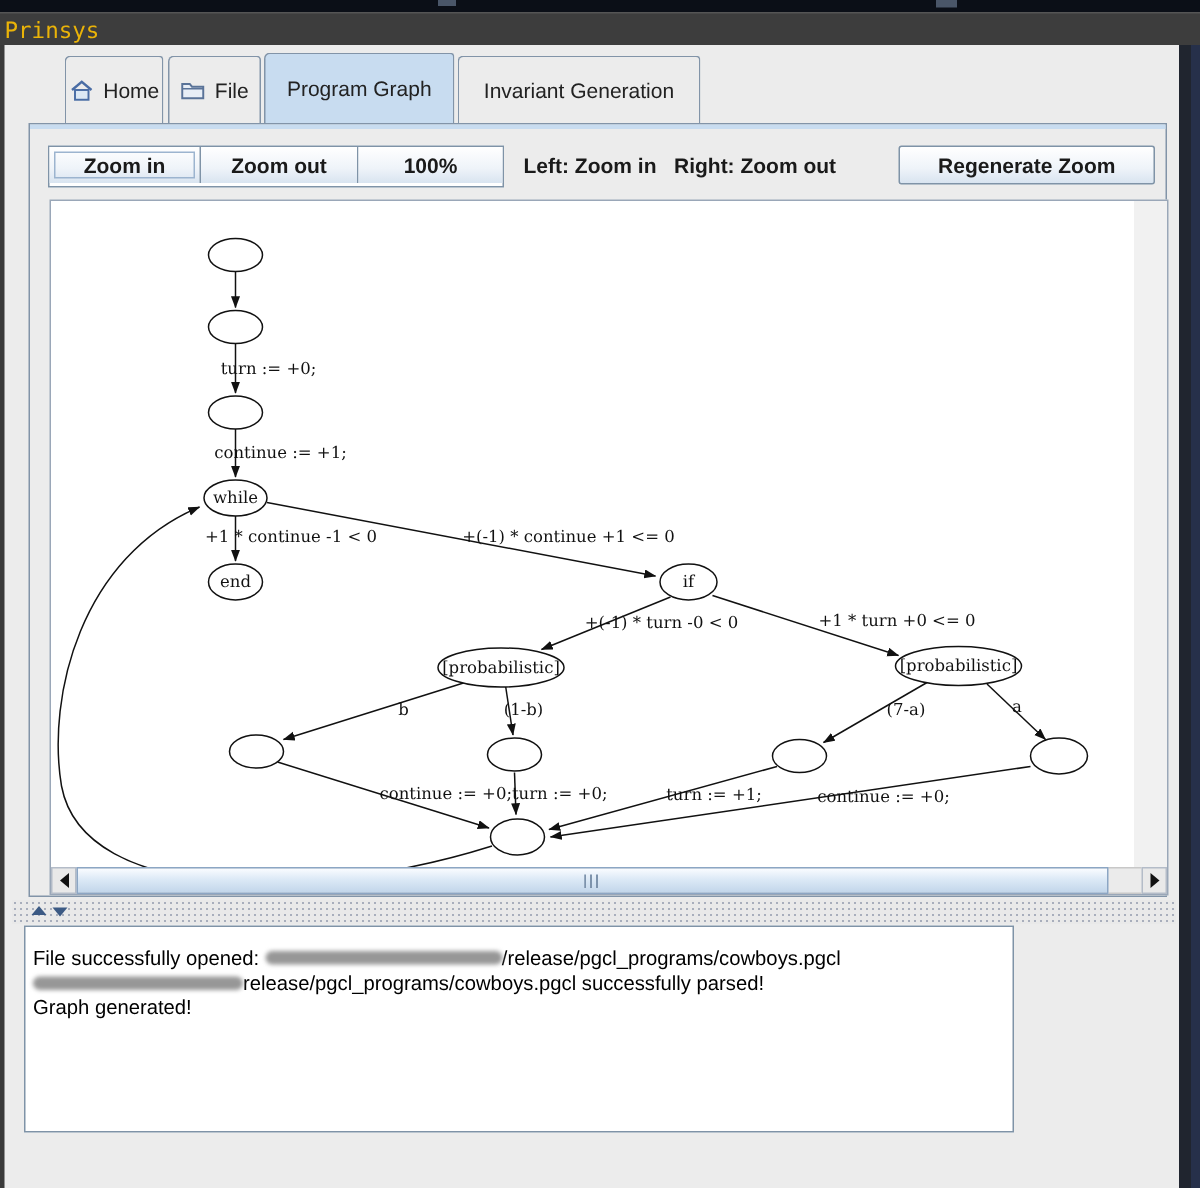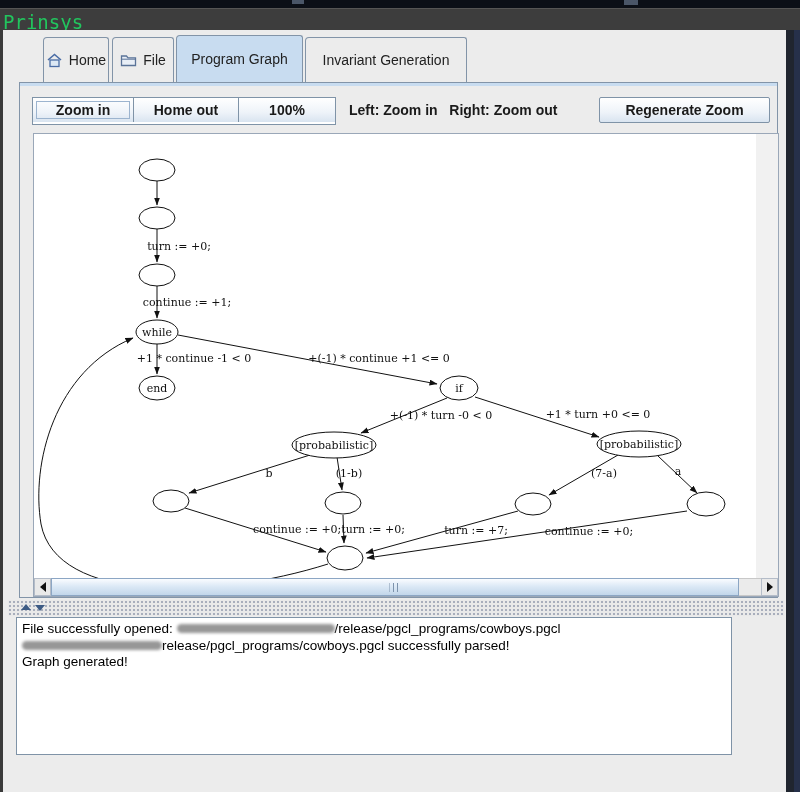--- a/index.html
+++ b/index.html
@@ -2,21 +2,21 @@
 <html><head>
 <meta charset="utf-8">
 <style>
   html,body{margin:0;padding:0;background:#10141c;}
   .screen{position:relative;width:800px;height:792px;overflow:hidden;
           font-family:"Liberation Sans",sans-serif;background:#26304a;}
   .topstrip{position:absolute;left:0;top:0;width:800px;height:8px;background:#0b0f17;}
   .speck{position:absolute;background:#4a5668;}
   .titlebar{position:absolute;left:0;top:8px;width:800px;height:22px;background:#3d3d3d;
             border-top:1px solid #555;box-sizing:border-box;}
-  .titlebar span{font-family:"DejaVu Sans Mono",monospace;font-size:19px;color:#22c55e;
+  .titlebar span{font-family:"DejaVu Sans Mono",monospace;font-size:15px;color:#eab308;
                  position:absolute;left:3px;top:2px;}
   .frame-right{position:absolute;left:786px;top:30px;width:8px;height:762px;background:#20252f;}
   .window{position:absolute;left:0;top:30px;width:786px;height:762px;background:#ececec;
           border-left:3px solid #3a3a3a;box-sizing:border-box;}
 
   
   .tab{position:absolute;box-sizing:border-box;background:#ececec;
        border:1px solid #8294a8;border-bottom:none;border-radius:4px 3px 0 0;
        display:flex;align-items:center;justify-content:center;gap:6px;
        font-size:14px;font-weight:normal;color:#222;cursor:default;}
@@ -69,22 +69,22 @@
            background-image:radial-gradient(circle,#a8aebc 0.8px,transparent 1px);
            background-size:4px 4px;}
   .div-up{position:absolute;left:13px;top:4px;width:0;height:0;
           border-left:5px solid transparent;border-right:5px solid transparent;
           border-bottom:6px solid #3c5a84;}
   .div-down{position:absolute;left:27px;top:5px;width:0;height:0;
           border-left:5px solid transparent;border-right:5px solid transparent;
           border-top:6px solid #3c5a84;}
 
   
-  .log{position:absolute;left:13px;top:587px;width:716px;height:138px;background:#ffffff;
-       border:1px solid #7f93a7;box-sizing:border-box;padding:3px 5px;
+  .log{position:absolute;left:13px;top:587px;width:660px;height:138px;background:#ffffff;
+       border:1px solid #7f93a7;box-sizing:border-box;padding:13px 5px;
        font-size:13.5px;color:#000;line-height:16.5px;}
   .redact{display:inline-block;height:9px;background:#979797;border-radius:5px;
           filter:blur(1.5px);vertical-align:baseline;}
 </style>
 </head>
 <body>
 
 <div class="screen">
   <div class="topstrip">
     <div class="speck" style="left:292px;top:0;width:12px;height:4px;"></div>
@@ -124,21 +124,21 @@
 
     <div class="tab selected" style="left:173px;top:5px;width:127px;height:47px;">
       <span>Program Graph</span>
     </div>
 
     <div class="content">
       <div class="tabline"></div>
 
       <div class="btn-group">
         <div class="gbtn sep focused" style="width:100px;">Zoom in</div>
-        <div class="gbtn sep" style="width:104px;">Home out</div>
+        <div class="gbtn sep" style="width:104px;">Zoom out</div>
         <div class="gbtn" style="width:96px;">100%</div>
       </div>
       <div class="hint">Left: Zoom in   Right: Zoom out</div>
       <div class="pushbtn" style="left:579px;width:171px;">Regenerate Zoom</div>
 
       <div class="scrollpane">
         <div class="gcanvas">
           <svg width="722" height="444" viewBox="0 0 722 444">
             <defs>
               <marker id="arr" markerWidth="9" markerHeight="7" refX="7.5" refY="3" orient="auto">
@@ -192,21 +192,21 @@
           <span class="glabel" style="left:153px;top:168px;">continue := +1;</span>
           <span class="glabel" style="left:160px;top:224px;">+1 * continue -1 &lt; 0</span>
           <span class="glabel" style="left:345px;top:224px;">+(-1) * continue +1 &lt;= 0</span>
           <span class="glabel" style="left:407px;top:281px;">+(-1) * turn -0 &lt; 0</span>
           <span class="glabel" style="left:564px;top:280px;">+1 * turn +0 &lt;= 0</span>
           <span class="glabel" style="left:235px;top:339px;">b</span>
           <span class="glabel" style="left:315px;top:339px;">(1-b)</span>
           <span class="glabel" style="left:570px;top:339px;">(7-a)</span>
           <span class="glabel" style="left:644px;top:337px;">a</span>
           <span class="glabel" style="left:295px;top:395px;">continue := +0;turn := +0;</span>
-          <span class="glabel" style="left:442px;top:396px;">turn := +7;</span>
+          <span class="glabel" style="left:442px;top:396px;">turn := +1;</span>
           <span class="glabel" style="left:555px;top:397px;">continue := +0;</span>
         </div>
 
         <div class="vstrip"></div>
 
         <div class="hbar">
           <div class="sbtn">
             <span class="tri-l"></span>
           </div>
           <div class="thumb">

